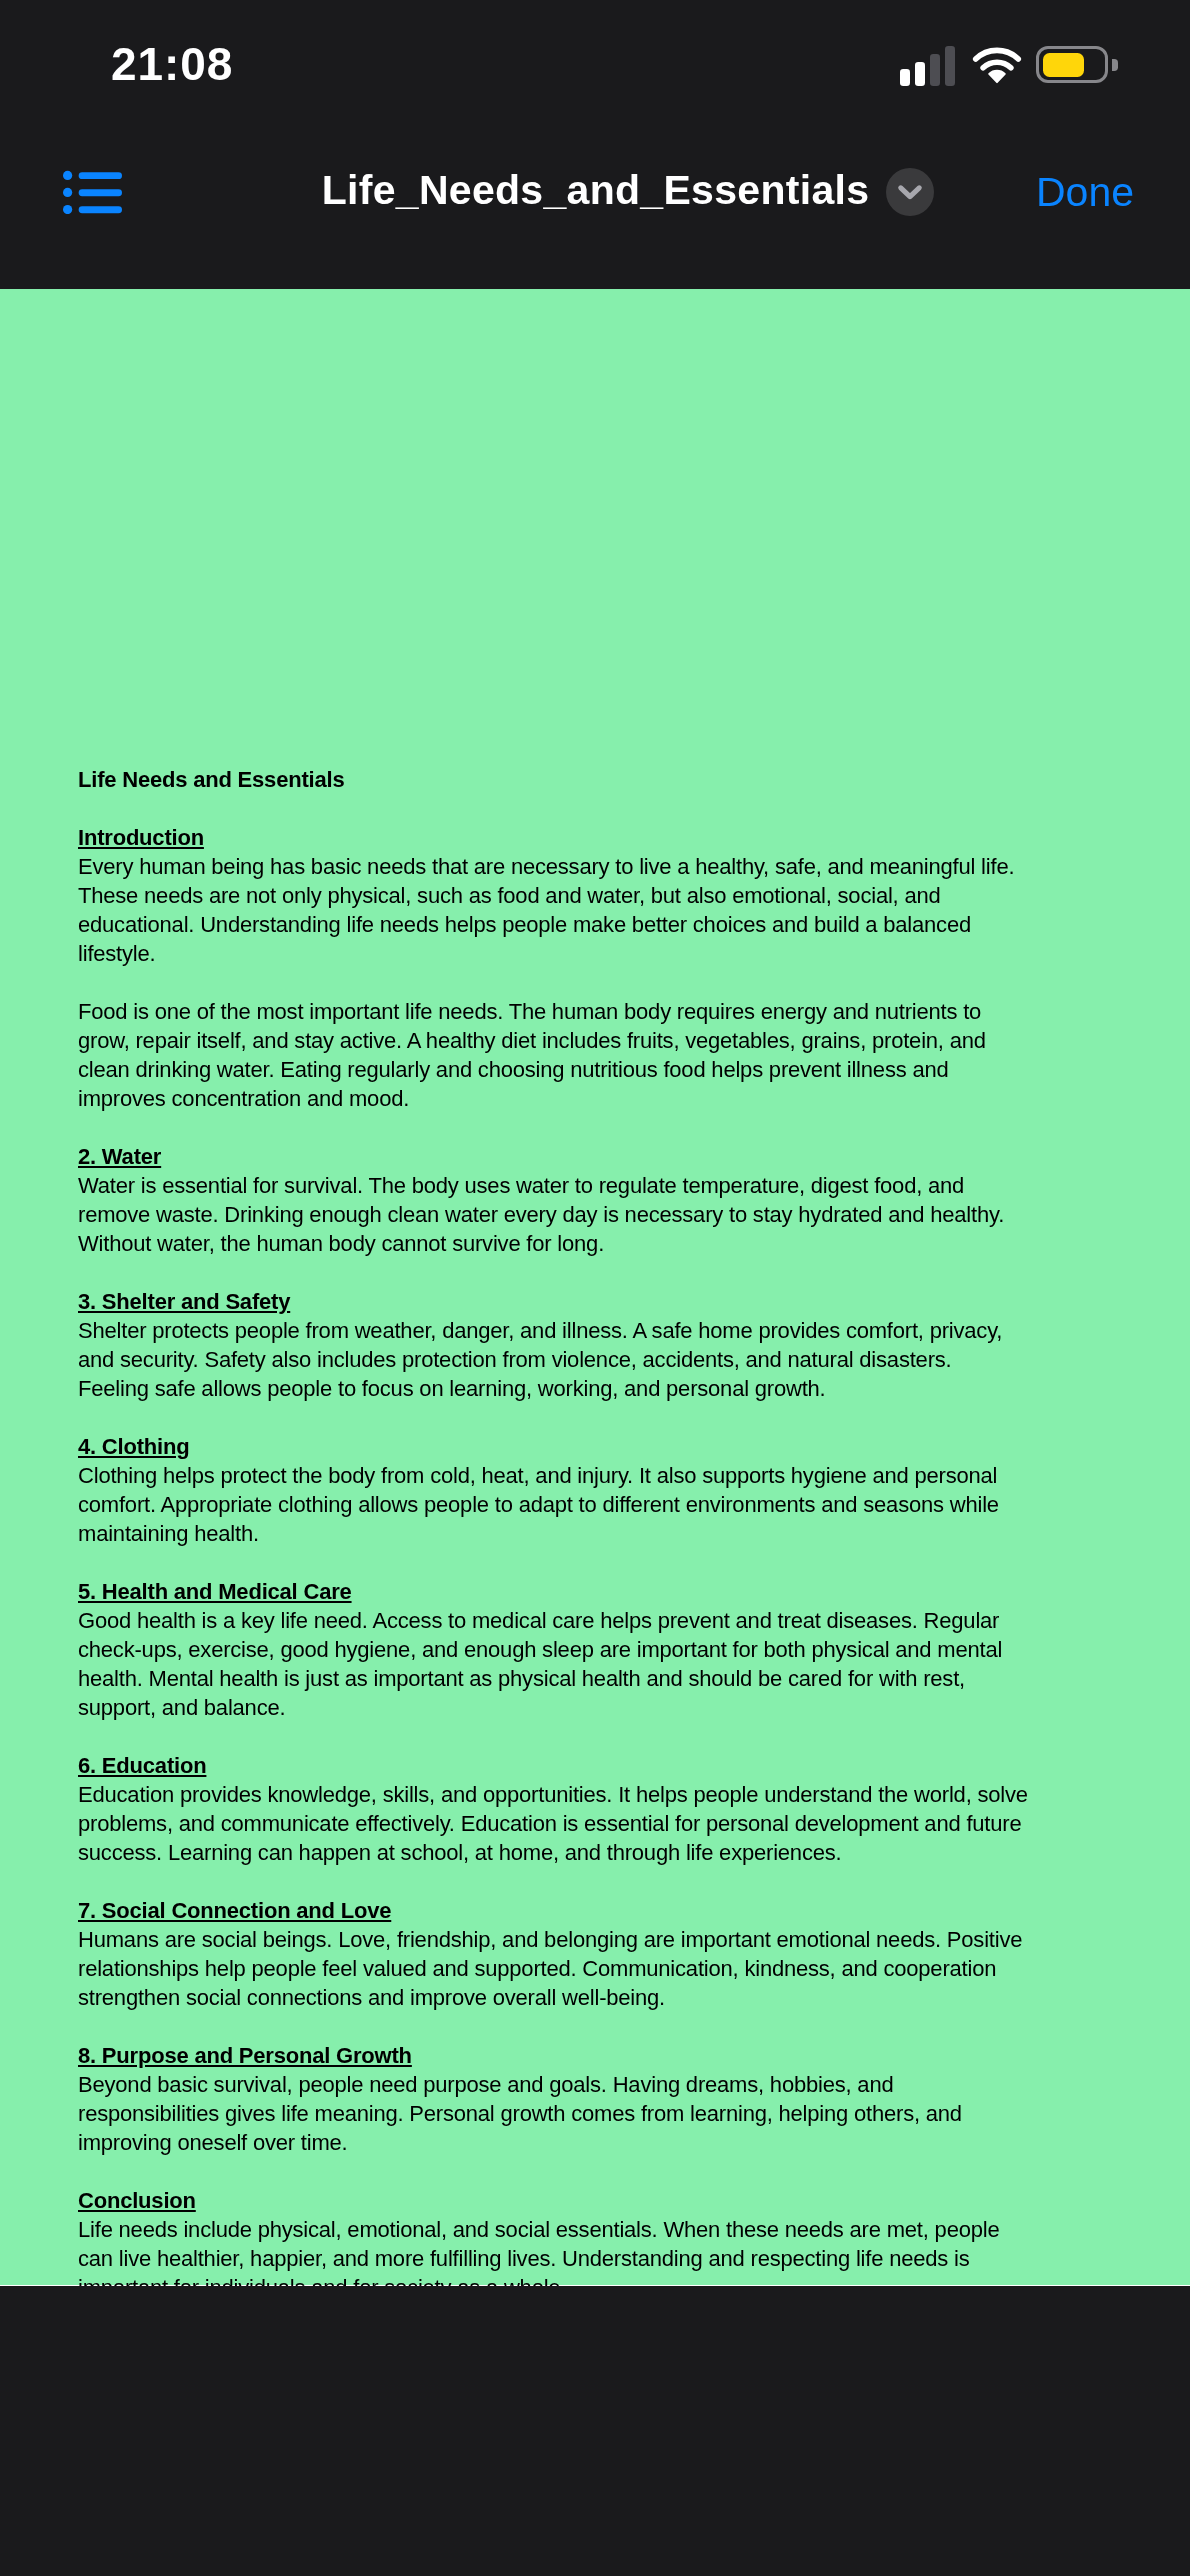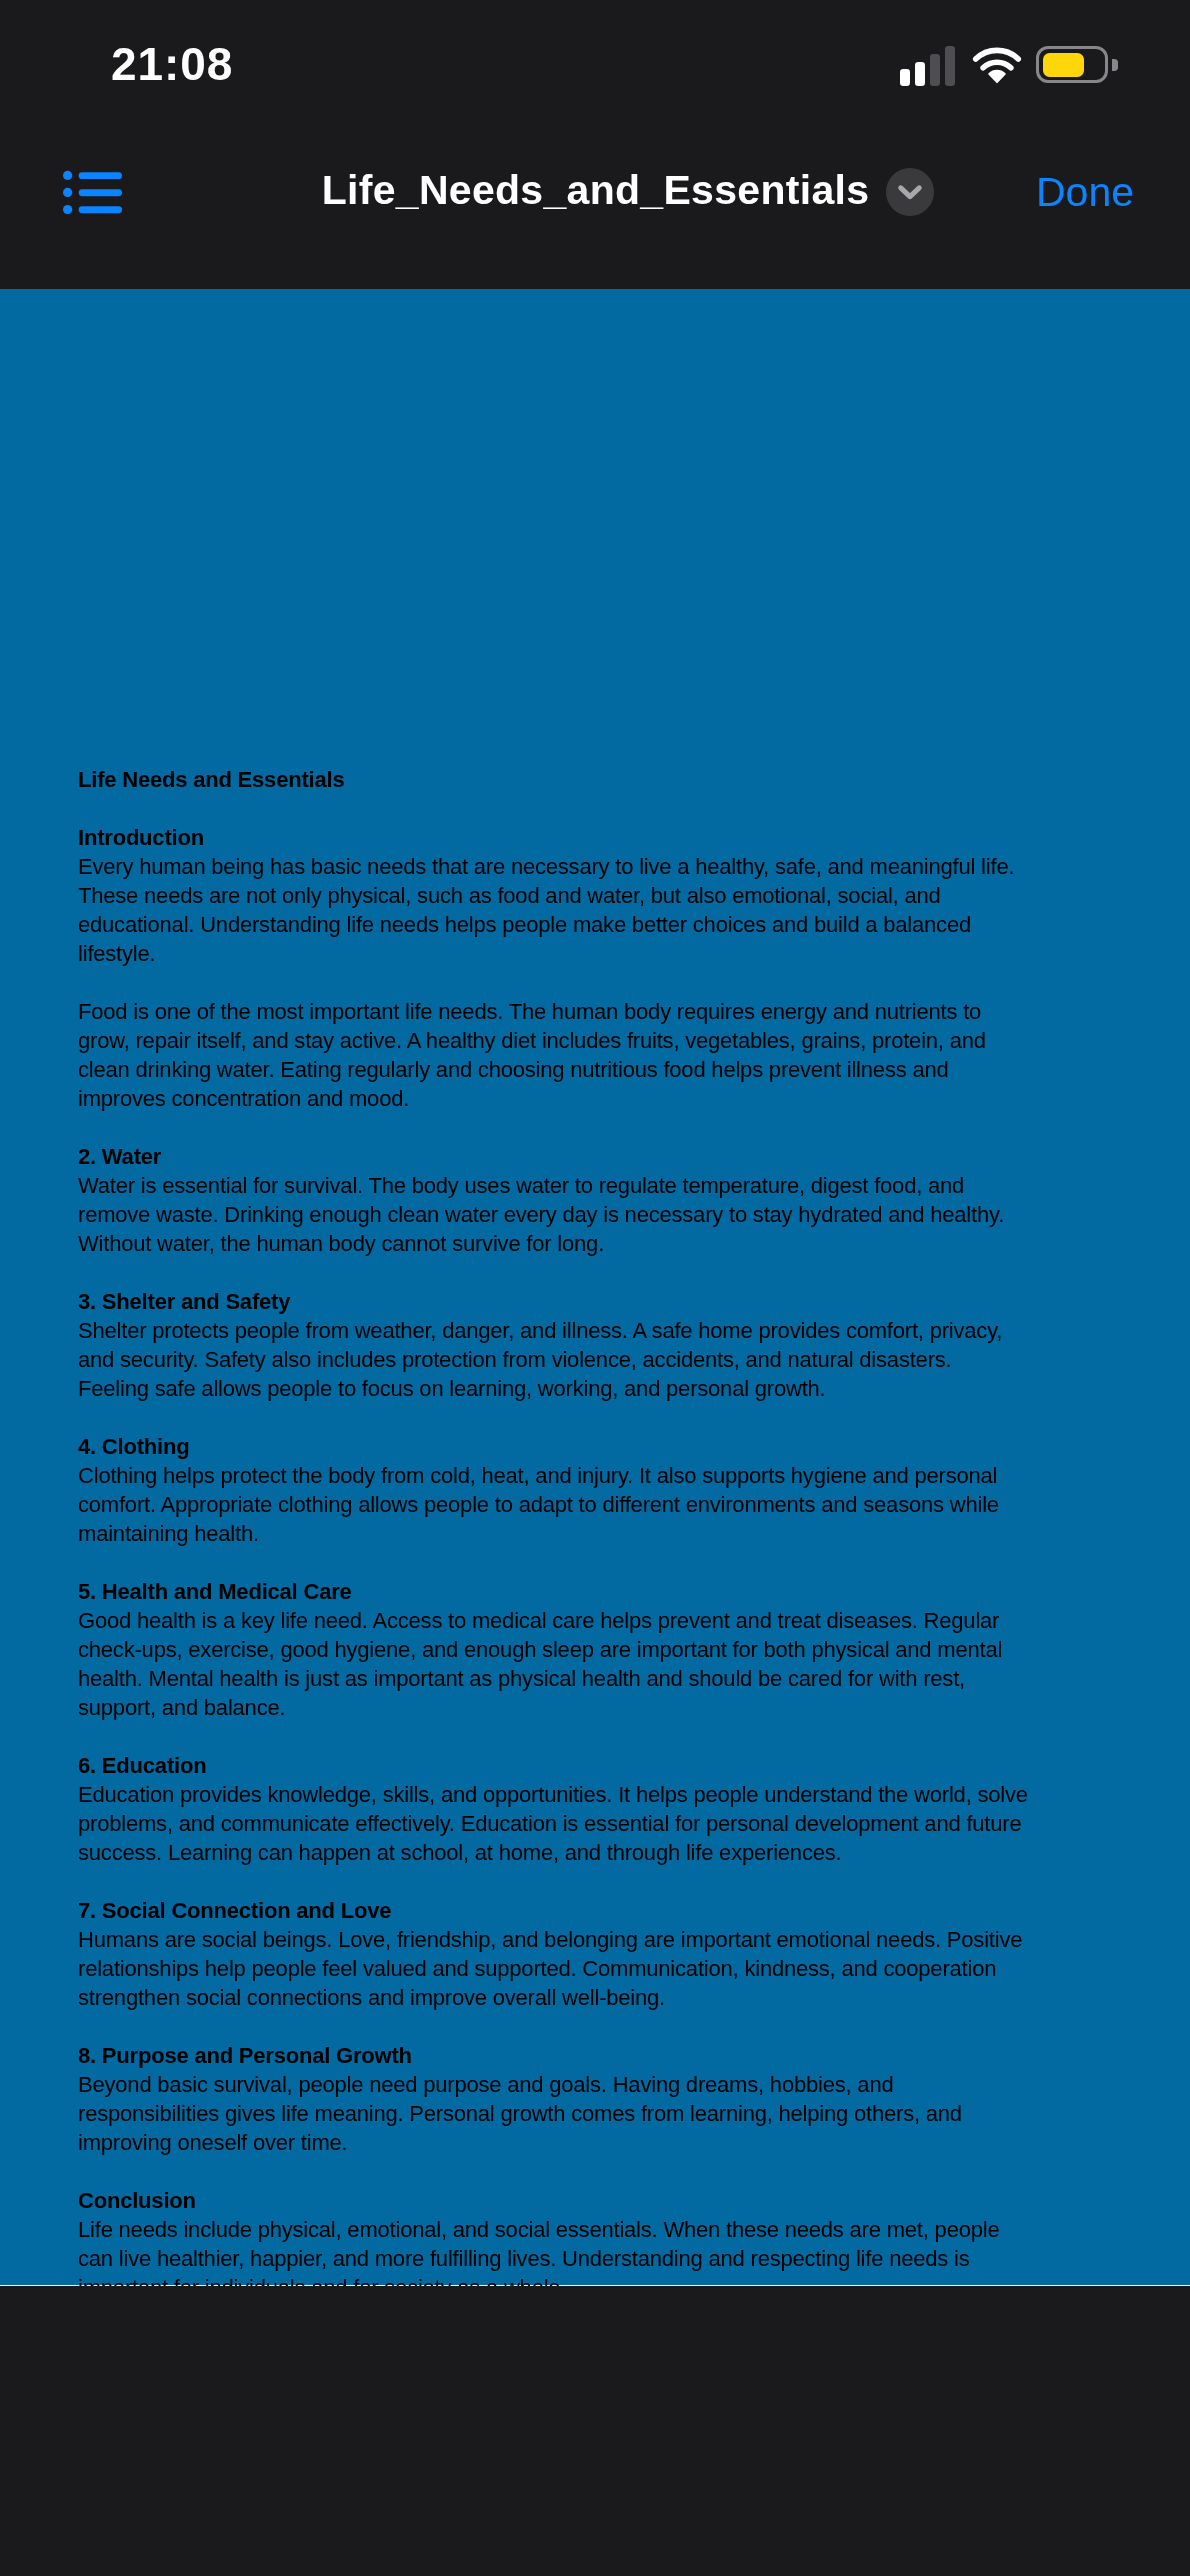--- a/index.html
+++ b/index.html
@@ -22,26 +22,26 @@
   .batt-fill{position:absolute;left:7.4px;top:7.4px;width:41px;height:24px;border-radius:6.5px;}
   .batt-nub{position:absolute;left:76px;top:13px;width:5.6px;height:12px;background:#87878b;border-radius:0 3.7px 3.7px 0;}
 
   
   .nav-list-btn{position:absolute;left:63px;top:170px;width:59px;height:44px;}
   .nav-title{position:absolute;left:0;top:167px;width:1191px;text-align:center;color:#ffffff;font-size:41px;font-weight:700;letter-spacing:0.3px;}
   .chevron-btn{position:absolute;left:886px;top:168px;width:48px;height:48px;border-radius:50%;background:#3a3a3c;}
   .done-btn{position:absolute;right:57px;top:169px;color:#0a84ff;font-size:41px;font-weight:400;background:none;border:none;padding:0;font-family:"Liberation Sans",sans-serif;}
 
   
-  .page{position:absolute;left:0;top:289px;width:1191px;height:1996px;background:#0369a1;}
+  .page{position:absolute;left:0;top:289px;width:1191px;height:1996px;background:#86efac;}
   .doc{position:absolute;left:78px;top:476px;width:1109px;color:#000000;
        font-size:22px;line-height:29px;letter-spacing:-0.2px;}
   .doc-title{font-weight:700;margin-bottom:29px;white-space:pre;}
   .section{margin-bottom:29px;}
-  .sec-heading{font-weight:700;white-space:pre;}
+  .sec-heading{font-weight:700;white-space:pre;text-decoration:underline;}
   .sec-body{white-space:pre;}
 
   
   .tool-btn{position:absolute;background:none;border:none;padding:0;}
 </style>
 </head>
 <body>
 
 <div class="chrome header">
   <div class="time">21:08</div>

